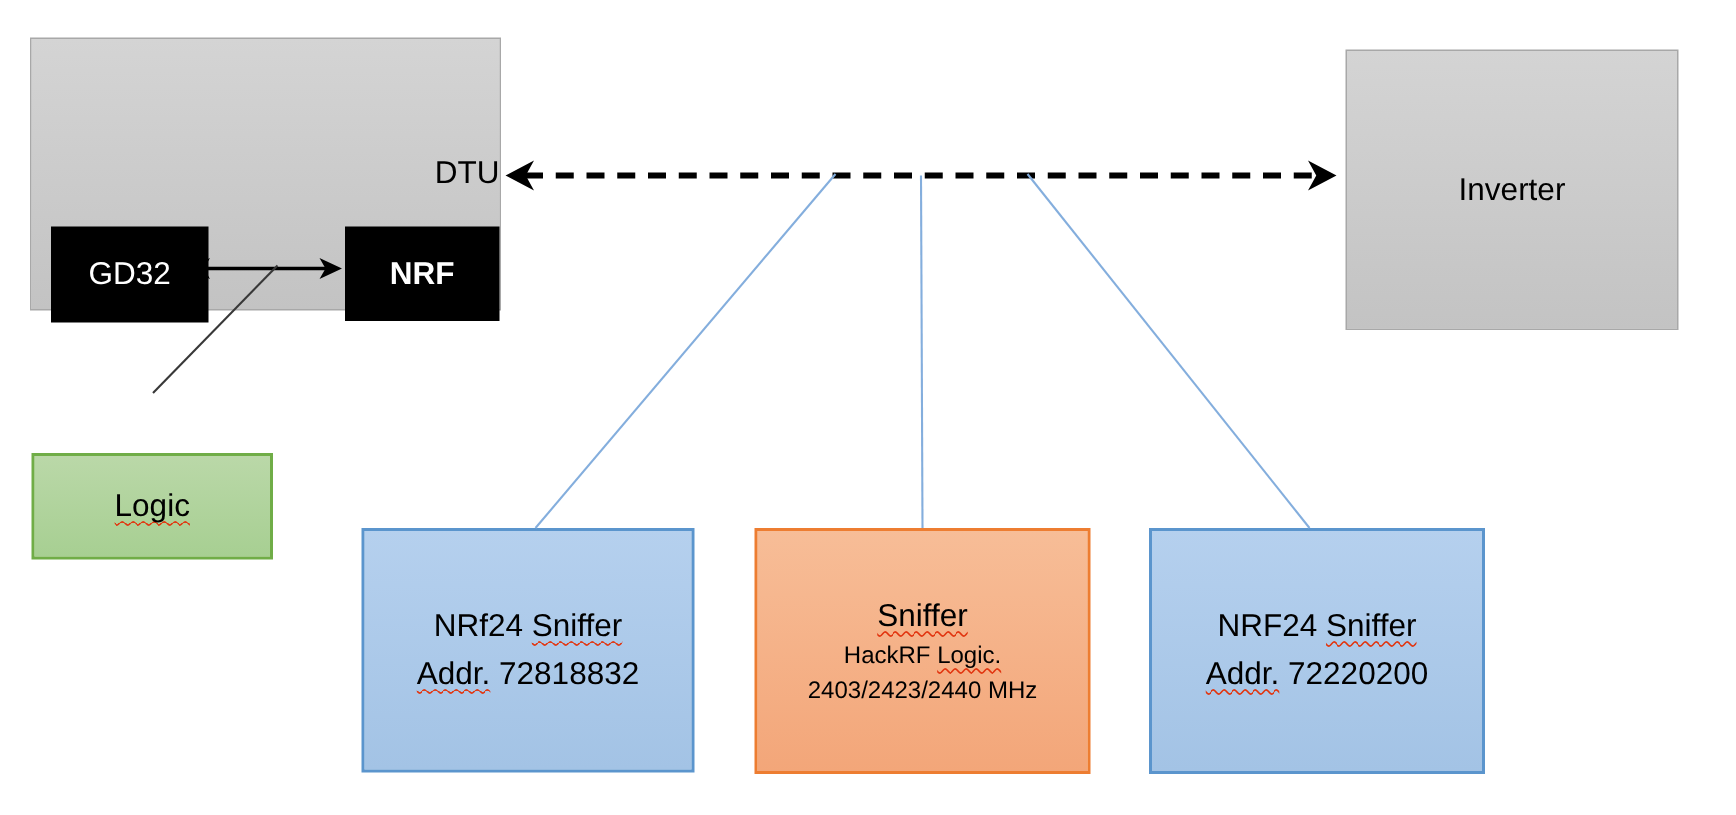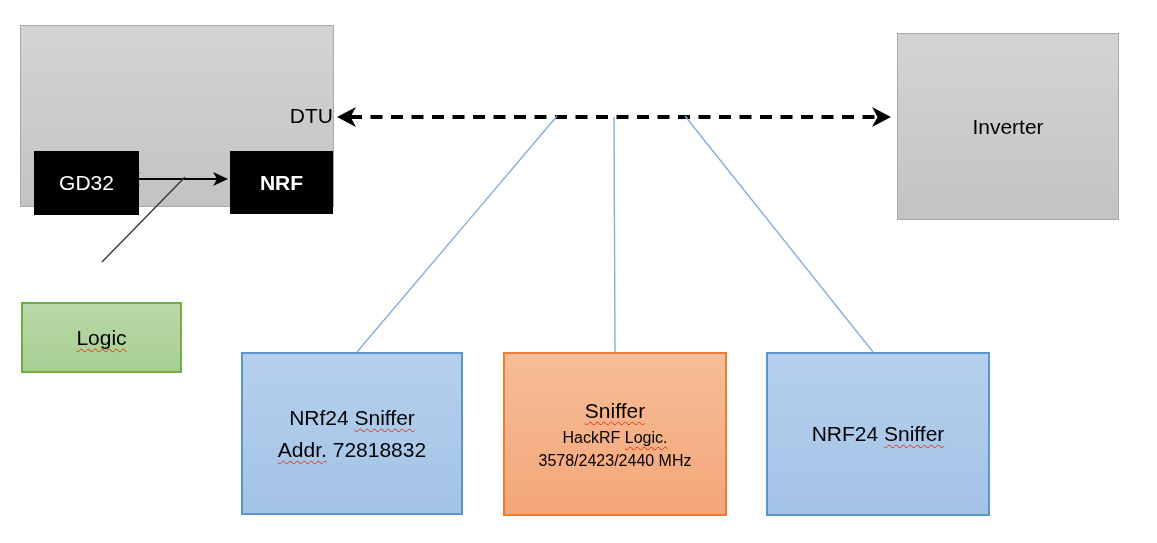--- a/index.html
+++ b/index.html
@@ -100,25 +100,26 @@
   </div>
 
   <div id="sniffer-left" class="box blue-box">
     <div class="bottom-line"><span>NRf24 </span><span class="wavy">Sniffer</span></div>
     <div class="bottom-line"><span class="wavy">Addr.</span><span> 72818832</span></div>
   </div>
 
   <div id="hackrf" class="box orange-box">
     <div class="t21"><span class="wavy">Sniffer</span></div>
     <div class="t16"><span>HackRF </span><span class="wavy">Logic.</span></div>
-    <div class="t16">3578/2423/2440 MHz</div>
+    <div class="t16">2403/2423/2440 MHz</div>
   </div>
 
   <div id="sniffer-right" class="box blue-box">
     <div class="bottom-line"><span>NRF24 </span><span class="wavy">Sniffer</span></div>
+    <div class="bottom-line"><span class="wavy">Addr.</span><span> 72220200</span></div>
   </div>
 
   <svg id="connector-layer" viewBox="0 0 1157 543" xmlns="http://www.w3.org/2000/svg">
 
     <g>
       <line x1="350" y1="117" x2="878" y2="117" stroke="#000000" stroke-width="4" stroke-dasharray="12 8.5"></line>
       <path d="M337,117 L356,107 L350.5,117 L356,127 Z" fill="#000000"></path>
       <path d="M891,117 L872,107 L877.5,117 L872,127 Z" fill="#000000"></path>
     </g>
 

